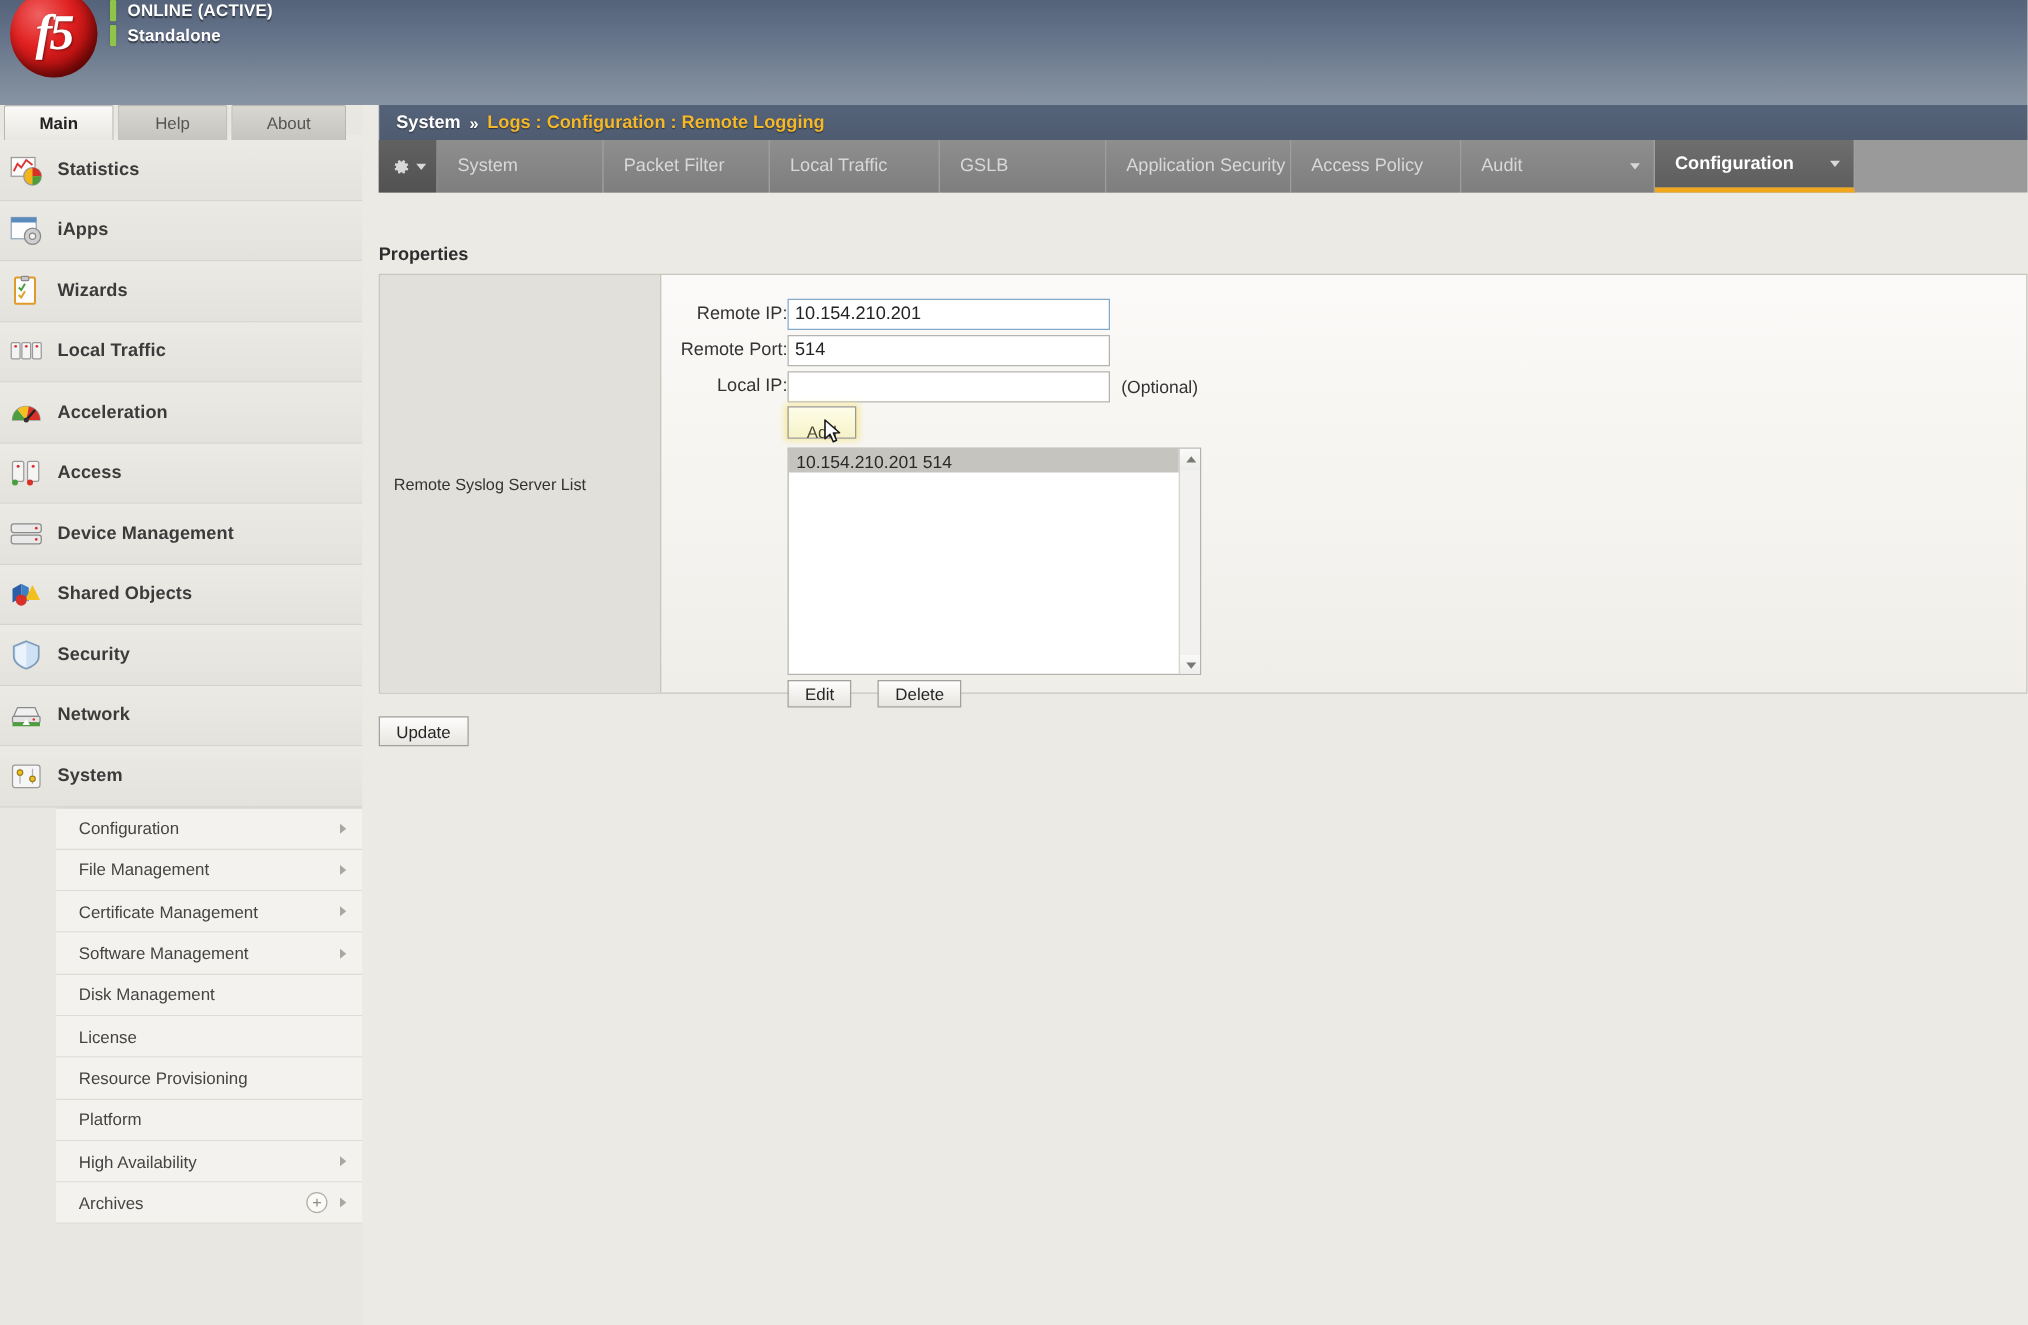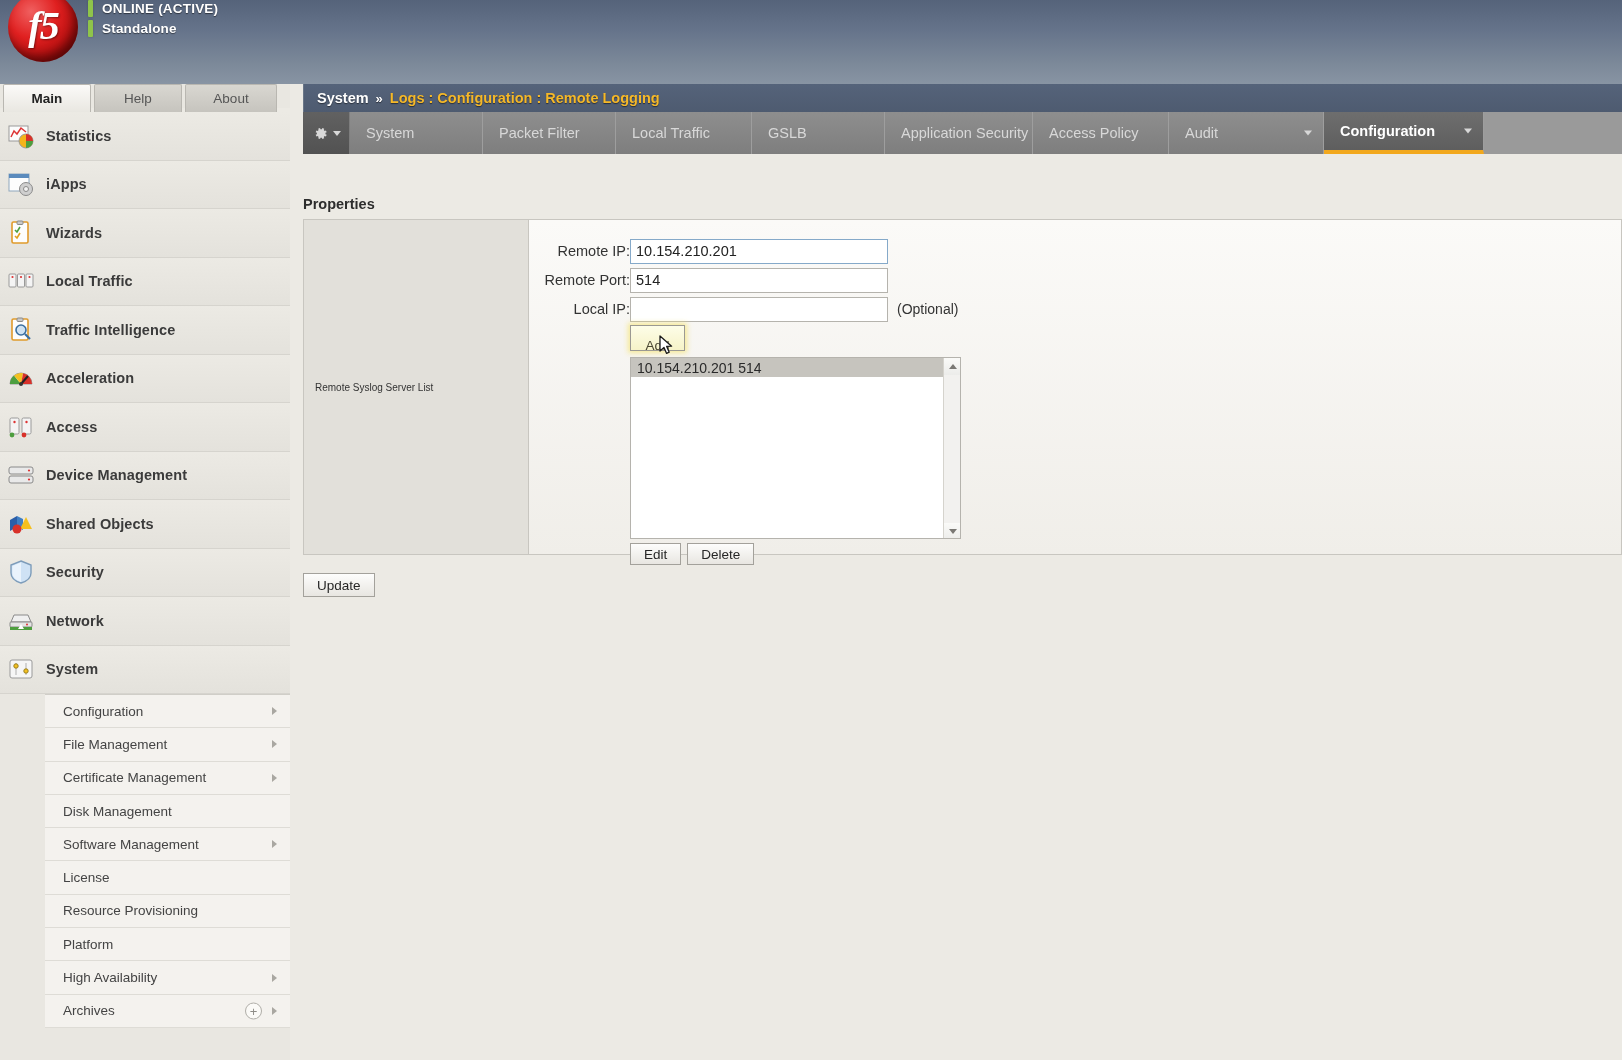--- a/index.html
+++ b/index.html
@@ -215,21 +215,21 @@
     background: linear-gradient(180deg, #fbfaf8 0%, #f0eee9 100%);
     display: flex;
   }
   #props-left {
     width: 225px; flex: 0 0 225px;
     background: #e2e0da;
     border-right: 1px solid #c8c6c0;
     display: flex; align-items: center;
   }
   #props-left-label {
-    font-size: 10px; color: #333; padding-left: 11px;
+    font-size: 13px; color: #333; padding-left: 11px;
   }
   #props-right {
     flex: 1; position: relative; padding: 17px 0 0 8px;
   }
 
   .field-row {
     display: flex; align-items: center; height: 28px; margin-bottom: 1px;
   }
   .field-label {
     width: 93px; flex: 0 0 93px;
@@ -298,21 +298,21 @@
   }
   .sb-tri-down {
     width: 0; height: 0;
     border-top: 5px solid #7a7874;
     border-left: 4px solid transparent;
     border-right: 4px solid transparent;
   }
 
   #edit-delete-row {
     margin-left: 93px; margin-top: 4px;
-    display: flex; gap: 6px;
+    display: flex; gap: 21px;
   }
   .gray-button {
     height: 22px; padding: 0 13px;
     border: 1px solid #a3a19b;
     background: linear-gradient(180deg, #fdfdfc 0%, #e8e6e1 100%);
     font-size: 13.5px; color: #262626; cursor: pointer;
     font-family: "Liberation Sans", sans-serif;
   }
 
   #update-button {
@@ -394,31 +394,20 @@
         <rect x="9.5" y="6" width="7" height="13" rx="1" fill="#f4f4f4" stroke="#9a9a9a"></rect>
         <rect x="18" y="6" width="7" height="13" rx="1" fill="#f4f4f4" stroke="#9a9a9a"></rect>
         <circle cx="4.5" cy="9" r="1.1" fill="#d33"></circle>
         <circle cx="13" cy="9" r="1.1" fill="#d33"></circle>
         <circle cx="21.5" cy="9" r="1.1" fill="#d33"></circle>
       </svg>
     </span>
     <span class="nav-label">Local Traffic</span>
   </div>
 
-  <div class="nav-item">
-    <span class="nav-icon">
-      <svg width="26" height="26" viewBox="0 0 26 26">
-        <rect x="4" y="2" width="16" height="21" rx="1.5" fill="#fdfdfd" stroke="#e09a2b" stroke-width="1.6"></rect>
-        <rect x="9" y="1" width="6" height="3.5" rx="1" fill="#c9c9c9" stroke="#8a8a8a"></rect>
-        <circle cx="13" cy="13" r="5" fill="#cfe2f2" stroke="#3b6fa0" stroke-width="1.6"></circle>
-        <line x1="17" y1="17" x2="22" y2="22" stroke="#3b6fa0" stroke-width="2.2"></line>
-      </svg>
-    </span>
-    <span class="nav-label">Traffic Intelligence</span>
-  </div>
 
   <div class="nav-item">
     <span class="nav-icon">
       <svg width="26" height="26" viewBox="0 0 26 26">
         <path d="M2 19 A11 11 0 0 1 24 19 Z" fill="#fdfdfd" stroke="#9a9a9a"></path>
         <path d="M2 19 A11 11 0 0 1 6 10.5 L13 19 Z" fill="#4d9e3f"></path>
         <path d="M6 10.5 A11 11 0 0 1 15 8.2 L13 19 Z" fill="#f4c020"></path>
         <path d="M15 8.2 A11 11 0 0 1 24 19 L13 19 Z" fill="#d8312a"></path>
         <line x1="13" y1="19" x2="20" y2="11" stroke="#222" stroke-width="2"></line>
         <circle cx="13" cy="19" r="2" fill="#333"></circle>
@@ -508,25 +497,25 @@
     </div>
     <div class="sub-item">
       <span>File Management</span>
       <span class="sub-arrow"></span>
     </div>
     <div class="sub-item">
       <span>Certificate Management</span>
       <span class="sub-arrow"></span>
     </div>
     <div class="sub-item">
-      <span>Disk Management</span>
-    </div>
-    <div class="sub-item">
       <span>Software Management</span>
       <span class="sub-arrow"></span>
+    </div>
+    <div class="sub-item">
+      <span>Disk Management</span>
     </div>
     <div class="sub-item">
       <span>License</span>
     </div>
     <div class="sub-item">
       <span>Resource Provisioning</span>
     </div>
     <div class="sub-item">
       <span>Platform</span>
     </div>

